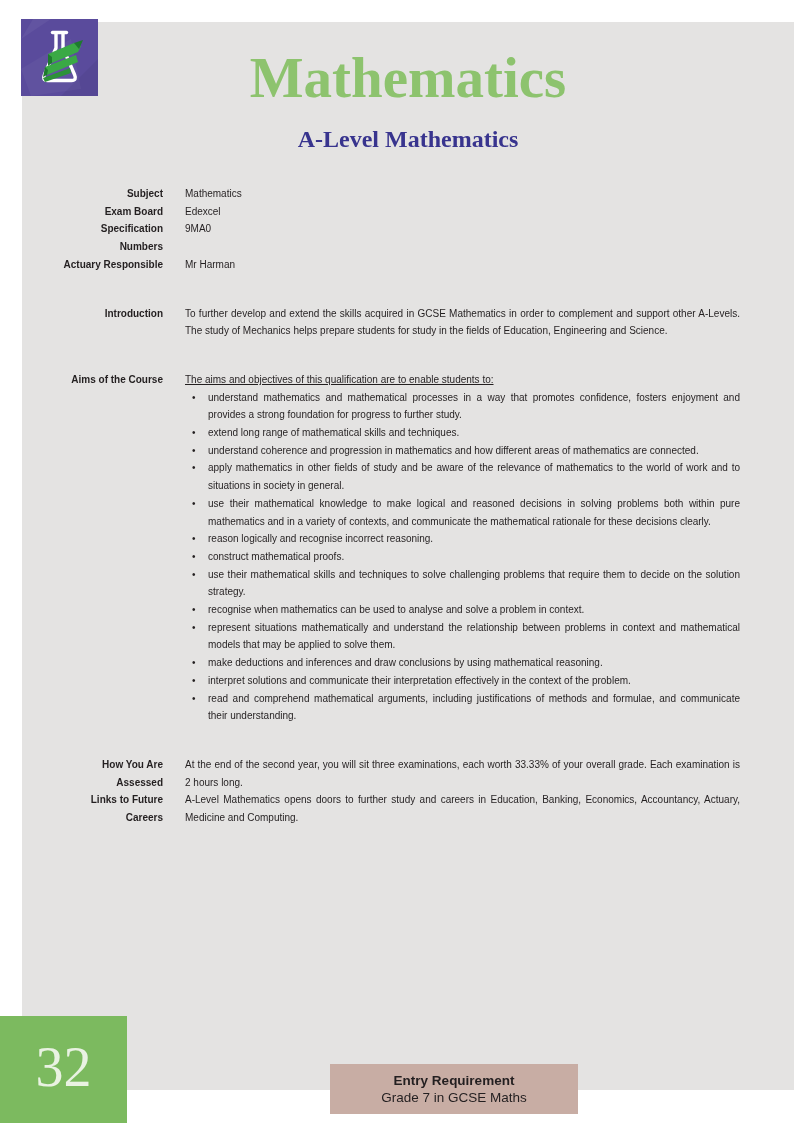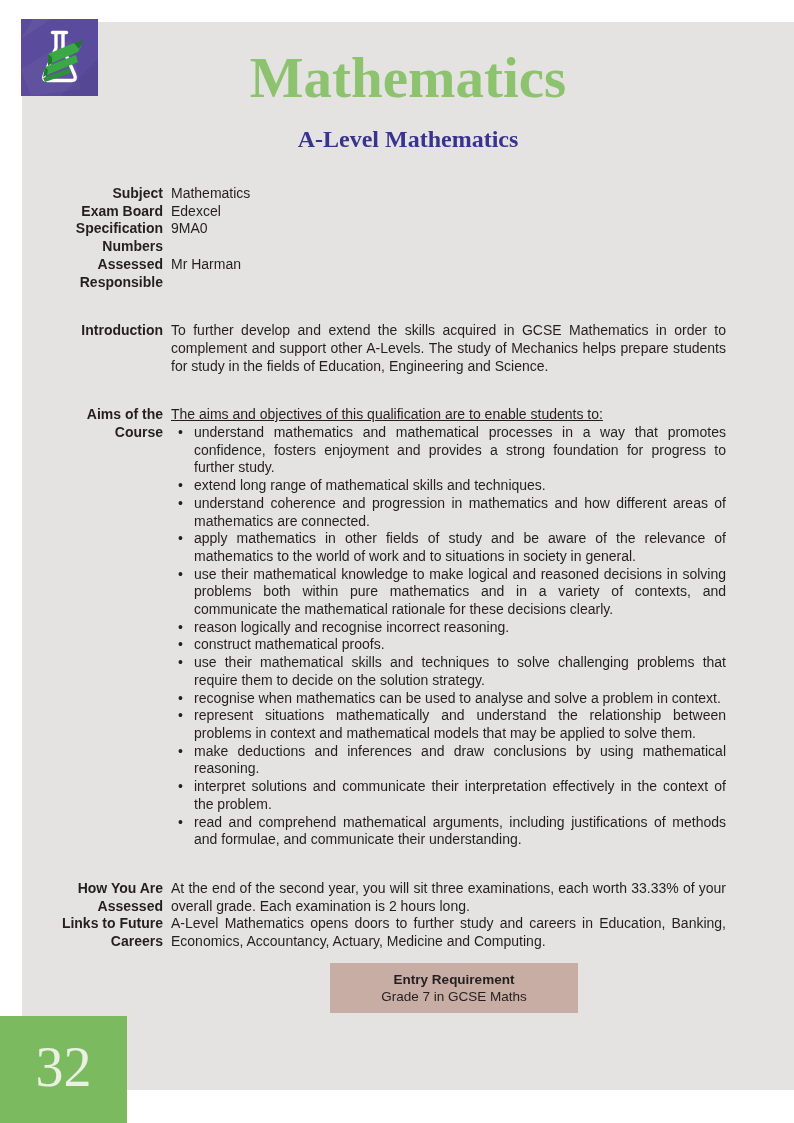--- a/index.html
+++ b/index.html
@@ -25,33 +25,33 @@
     font-family:"Liberation Serif", serif; font-weight:bold;
     font-size:57px; line-height:60px; color:var(--title-green); letter-spacing:0px;
   }
   .page-subtitle{
     position:absolute; left:22px; right:0; top:126px; text-align:center;
     font-family:"Liberation Serif", serif; font-weight:bold;
     font-size:24px; color:var(--subtitle-purple);
   }
   .fields{ position:absolute; left:60px; top:185px; width:668px; }
   .row{
-    display:grid; grid-template-columns:103px 555px; column-gap:8px;
-    font-size:14px; line-height:17.7px;
+    display:grid; grid-template-columns:103px 555px; column-gap:22px;
+    font-size:10px; line-height:17.7px;
   }
   .row + .row{ }
   .row.gap-lg{ margin-top:31px; }
   .label{ font-weight:bold; text-align:right; }
   .value{ text-align:justify; }
   .value p{ text-align:justify;text-decoration:underline; }
   .bullets{ list-style:none; }
   .bullets li{ position:relative; padding-left:23px; text-align:justify; }
   .bullets li::before{ content:"\2022"; position:absolute; left:7px; top:0; }
   .entry-box{
-    position:absolute; left:330px; top:963px; width:248px; height:50px;
+    position:absolute; left:330px; top:1064px; width:248px; height:50px;
     background:var(--entry-box-bg);
     display:flex; flex-direction:column; align-items:center; justify-content:center;
     font-size:13.5px; line-height:17px;
   }
   .entry-box .entry-title{ font-weight:bold; }
   .page-number-block{
     position:absolute; left:0; top:1016px; width:127px; height:107px;
     background:var(--page-number-bg);
     display:flex; align-items:center; justify-content:center;
   }
@@ -93,21 +93,21 @@
     </div>
     <div class="row">
       <div class="label">Exam Board</div>
       <div class="value">Edexcel</div>
     </div>
     <div class="row">
       <div class="label">Specification Numbers</div>
       <div class="value">9MA0</div>
     </div>
     <div class="row">
-      <div class="label">Assessed Responsible</div>
+      <div class="label">Actuary Responsible</div>
       <div class="value">Mr Harman</div>
     </div>
     <div class="row gap-lg">
       <div class="label">Introduction</div>
       <div class="value">To further develop and extend the skills acquired in GCSE Mathematics in order to complement and support other A-Levels. The study of Mechanics helps prepare students for study in the fields of Education, Engineering and Science.</div>
     </div>
     <div class="row gap-lg">
       <div class="label">Aims of the Course</div>
       <div class="value">
         <p>The aims and objectives of this qualification are to enable students to:</p>

